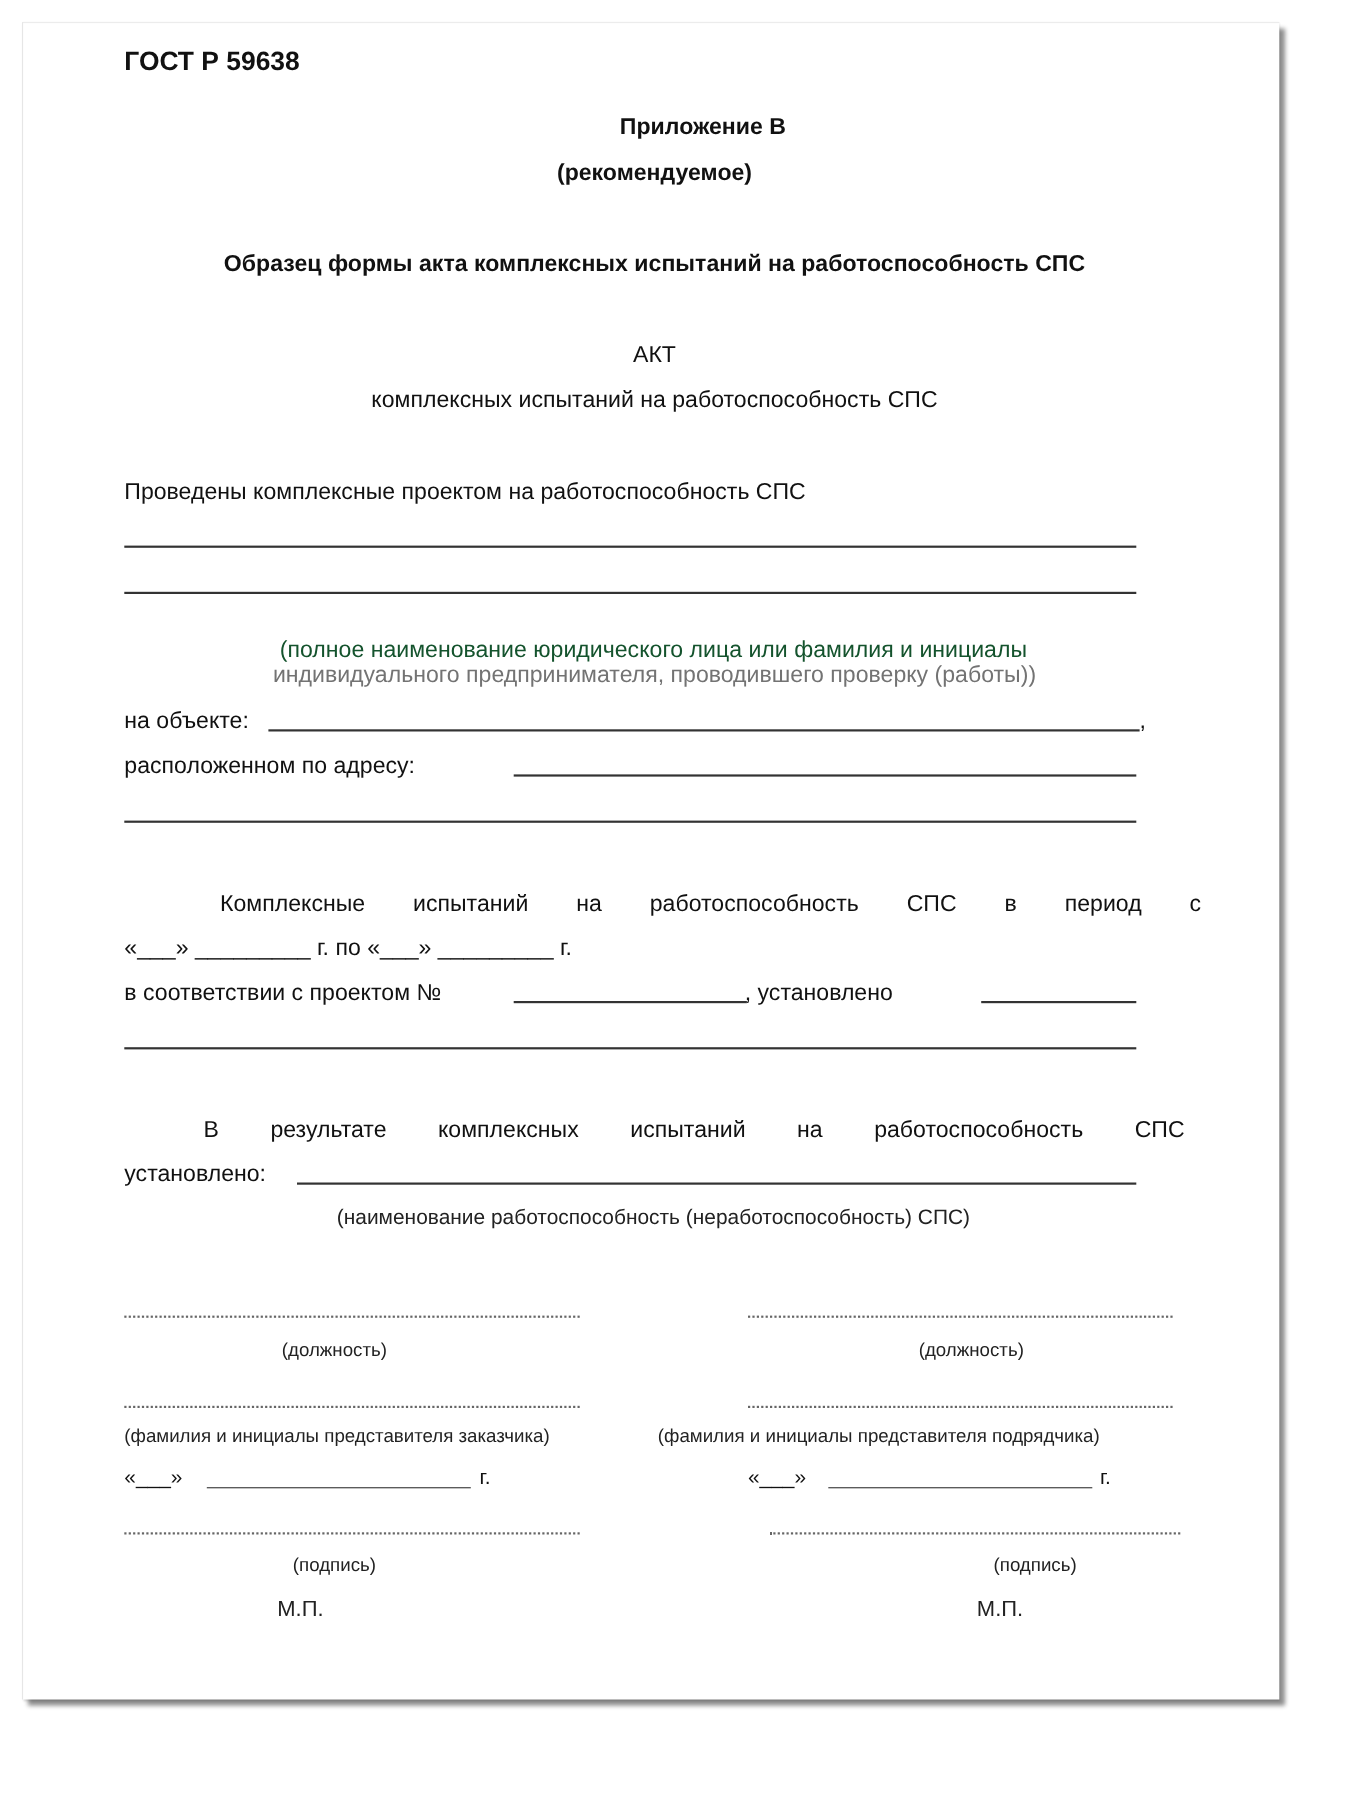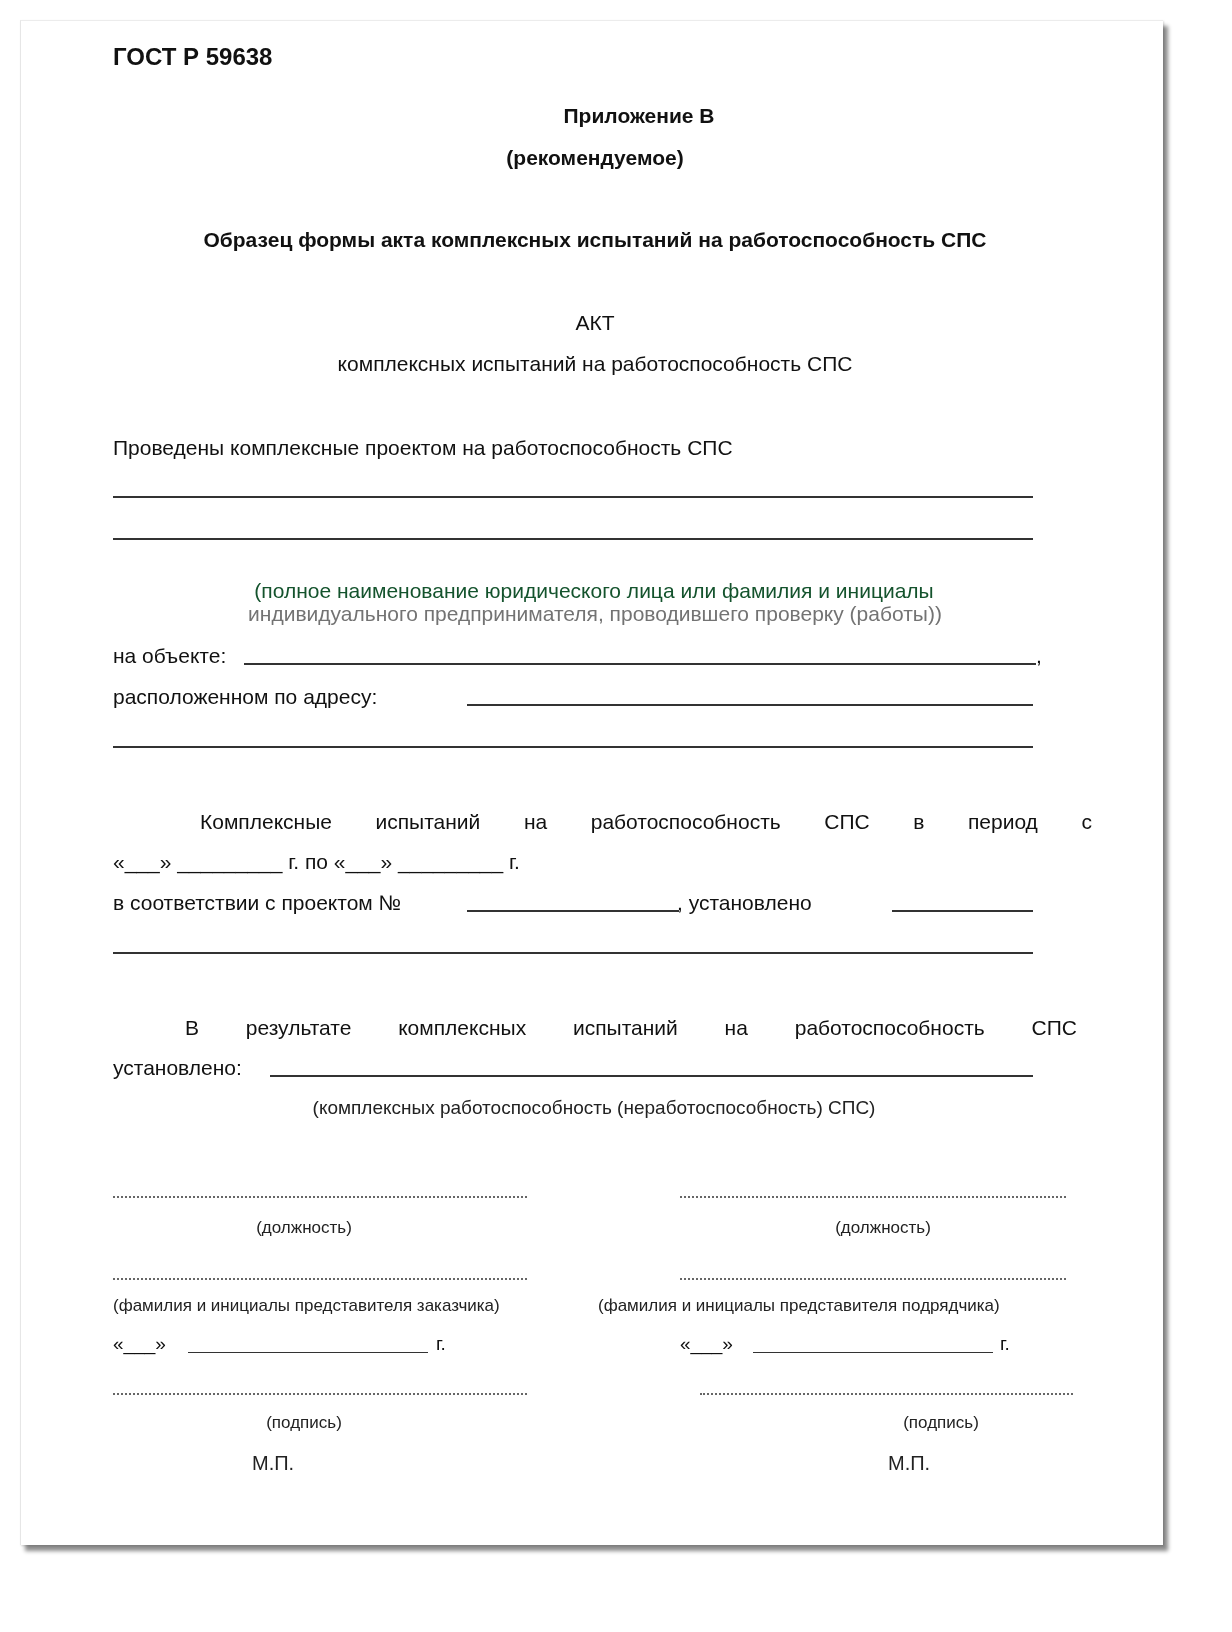--- a/index.html
+++ b/index.html
@@ -74,21 +74,21 @@
   <span>В</span>
   <span>результате</span>
   <span>комплексных</span>
   <span>испытаний</span>
   <span>на</span>
   <span>работоспособность</span>
   <span>СПС</span>
 </div>
 <div class="t f21" style="left:113px; top:1057px;">установлено:</div>
 <div class="line" style="left:270px; top:1075px; width:763px;"></div>
-<div class="t f19 center" style="left:594px; top:1098px; color:#222;">(комплексных работоспособность (неработоспособность) СПС)</div>
+<div class="t f19 center" style="left:594px; top:1098px; color:#222;">(наименование работоспособность (неработоспособность) СПС)</div>
 
 <div class="dline" style="left:113px; top:1196px; width:414px;"></div>
 <div class="t f17 center" style="left:304px; top:1219px;">(должность)</div>
 <div class="dline" style="left:113px; top:1278px; width:414px;"></div>
 <div class="t f17" style="left:113px; top:1297px;">(фамилия и инициалы представителя заказчика)</div>
 <div class="t f19" style="left:113px; top:1334px;">«___»</div>
 <div class="line" style="left:188px; top:1352px; width:240px; border-top-width:1px;"></div>
 <div class="t f19" style="left:436px; top:1334px;">г.</div>
 <div class="dline" style="left:113px; top:1393px; width:414px;"></div>
 <div class="t f17 center" style="left:304px; top:1414px;">(подпись)</div>

